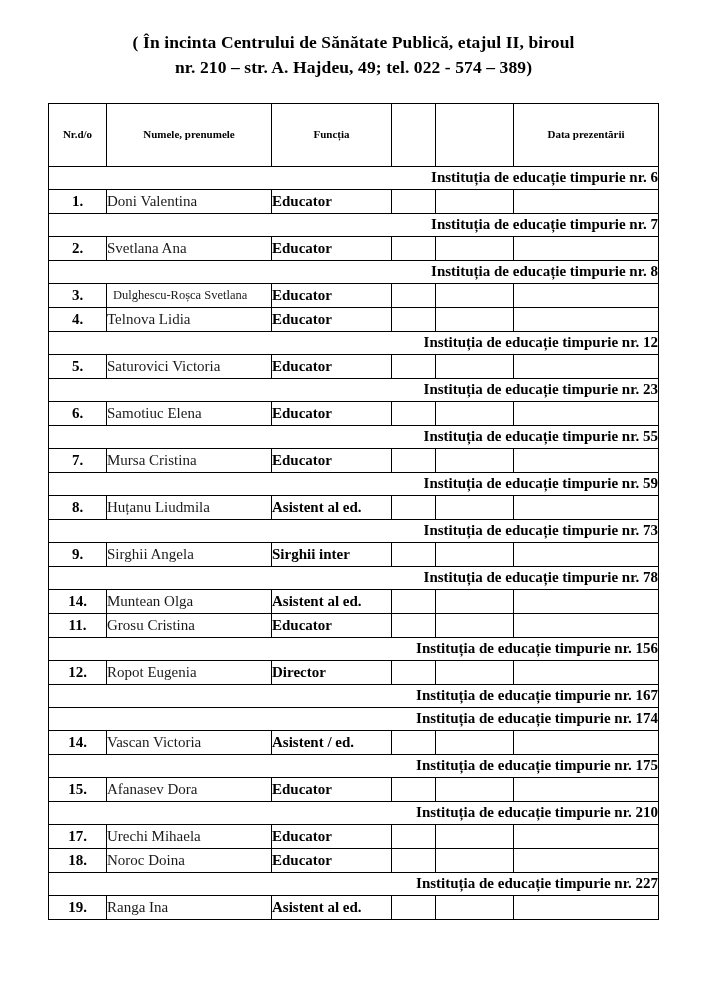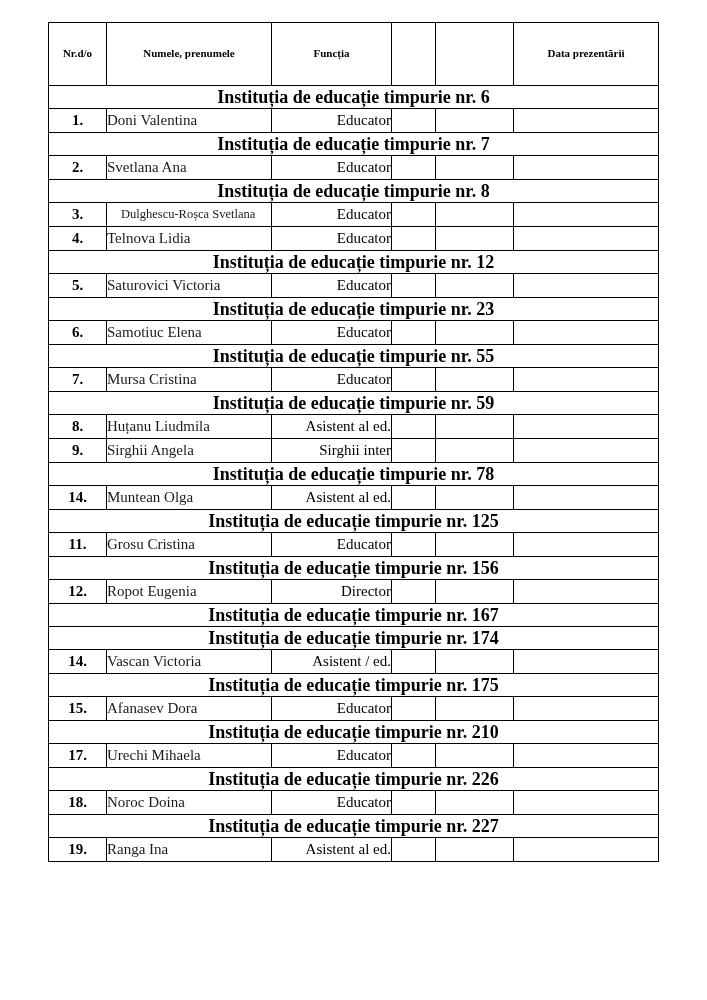--- a/index.html
+++ b/index.html
@@ -53,57 +53,61 @@
   col.c-data { width: 145px; }
 
   thead th {
     font-weight: bold;
     text-align: center;
     height: 62px;
     font-size: 11px;
     line-height: 1.2;
   }
   .group-row td {
-    text-align: center;
+    text-align: right;
     font-weight: bold;
     height: 22px;
-    font-size: 18px;
+    font-size: 15px;
     padding: 1px 0 2px 0;
   }
   .data-row td {
     height: 23px;
     font-size: 15px;
   }
   .cell-nr {
     text-align: center;
     font-weight: bold;
     padding-right: 4px;
   }
   .cell-name {
     text-align: left;
     padding-left: 14px;
     color: #1a1a1a;
   }
   .cell-name.small {
     font-size: 12.5px;
-    padding-left: 14px;
+    padding-left: 6px;
   }
   .cell-func {
-    text-align: right;
-    font-weight: normal;
+    text-align: left;
+    font-weight: bold;
   }
   .cell-blank {
     text-align: center;
   }
 </style>
 </head>
 <body>
 
 <div class="page">
 
+  <div class="doc-header">
+    <span>( În incinta Centrului de Sănătate Publică, etajul II,   biroul</span>
+    <span class="line2">nr. 210 – str. A. Hajdeu, 49; tel. 022 - 574 – 389)</span>
+  </div>
 
   <table class="main-table">
     <colgroup>
       <col class="c-nr">
       <col class="c-name">
       <col class="c-func">
       <col class="c-x1">
       <col class="c-x2">
       <col class="c-data">
     </colgroup>
@@ -196,42 +200,42 @@
           <td colspan="6">Instituția de educație timpurie nr. 59</td>
         </tr>
         <tr class="data-row">
           <td class="cell-nr">8.</td>
           <td class="cell-name">Huțanu Liudmila</td>
           <td class="cell-func">Asistent al ed.</td>
           <td class="cell-blank"></td>
           <td class="cell-blank"></td>
           <td class="cell-blank"></td>
         </tr>
+        <tr class="group-row">
+          <td colspan="6">Instituția de educație timpurie nr. 73</td>
+        </tr>
         <tr class="data-row">
           <td class="cell-nr">9.</td>
           <td class="cell-name">Sirghii Angela</td>
           <td class="cell-func">Sirghii inter</td>
           <td class="cell-blank"></td>
           <td class="cell-blank"></td>
           <td class="cell-blank"></td>
         </tr>
         <tr class="group-row">
           <td colspan="6">Instituția de educație timpurie nr. 78</td>
         </tr>
         <tr class="data-row">
           <td class="cell-nr">14.</td>
           <td class="cell-name">Muntean Olga</td>
           <td class="cell-func">Asistent al ed.</td>
           <td class="cell-blank"></td>
           <td class="cell-blank"></td>
           <td class="cell-blank"></td>
         </tr>
-        <tr class="group-row">
-          <td colspan="6">Instituția de educație timpurie nr. 125</td>
-        </tr>
         <tr class="data-row">
           <td class="cell-nr">11.</td>
           <td class="cell-name">Grosu Cristina</td>
           <td class="cell-func">Educator</td>
           <td class="cell-blank"></td>
           <td class="cell-blank"></td>
           <td class="cell-blank"></td>
         </tr>
         <tr class="group-row">
           <td colspan="6">Instituția de educație timpurie nr. 156</td>
@@ -273,23 +277,20 @@
           <td colspan="6">Instituția de educație timpurie nr. 210</td>
         </tr>
         <tr class="data-row">
           <td class="cell-nr">17.</td>
           <td class="cell-name">Urechi Mihaela</td>
           <td class="cell-func">Educator</td>
           <td class="cell-blank"></td>
           <td class="cell-blank"></td>
           <td class="cell-blank"></td>
         </tr>
-        <tr class="group-row">
-          <td colspan="6">Instituția de educație timpurie nr. 226</td>
-        </tr>
         <tr class="data-row">
           <td class="cell-nr">18.</td>
           <td class="cell-name">Noroc Doina</td>
           <td class="cell-func">Educator</td>
           <td class="cell-blank"></td>
           <td class="cell-blank"></td>
           <td class="cell-blank"></td>
         </tr>
         <tr class="group-row">
           <td colspan="6">Instituția de educație timpurie nr. 227</td>

